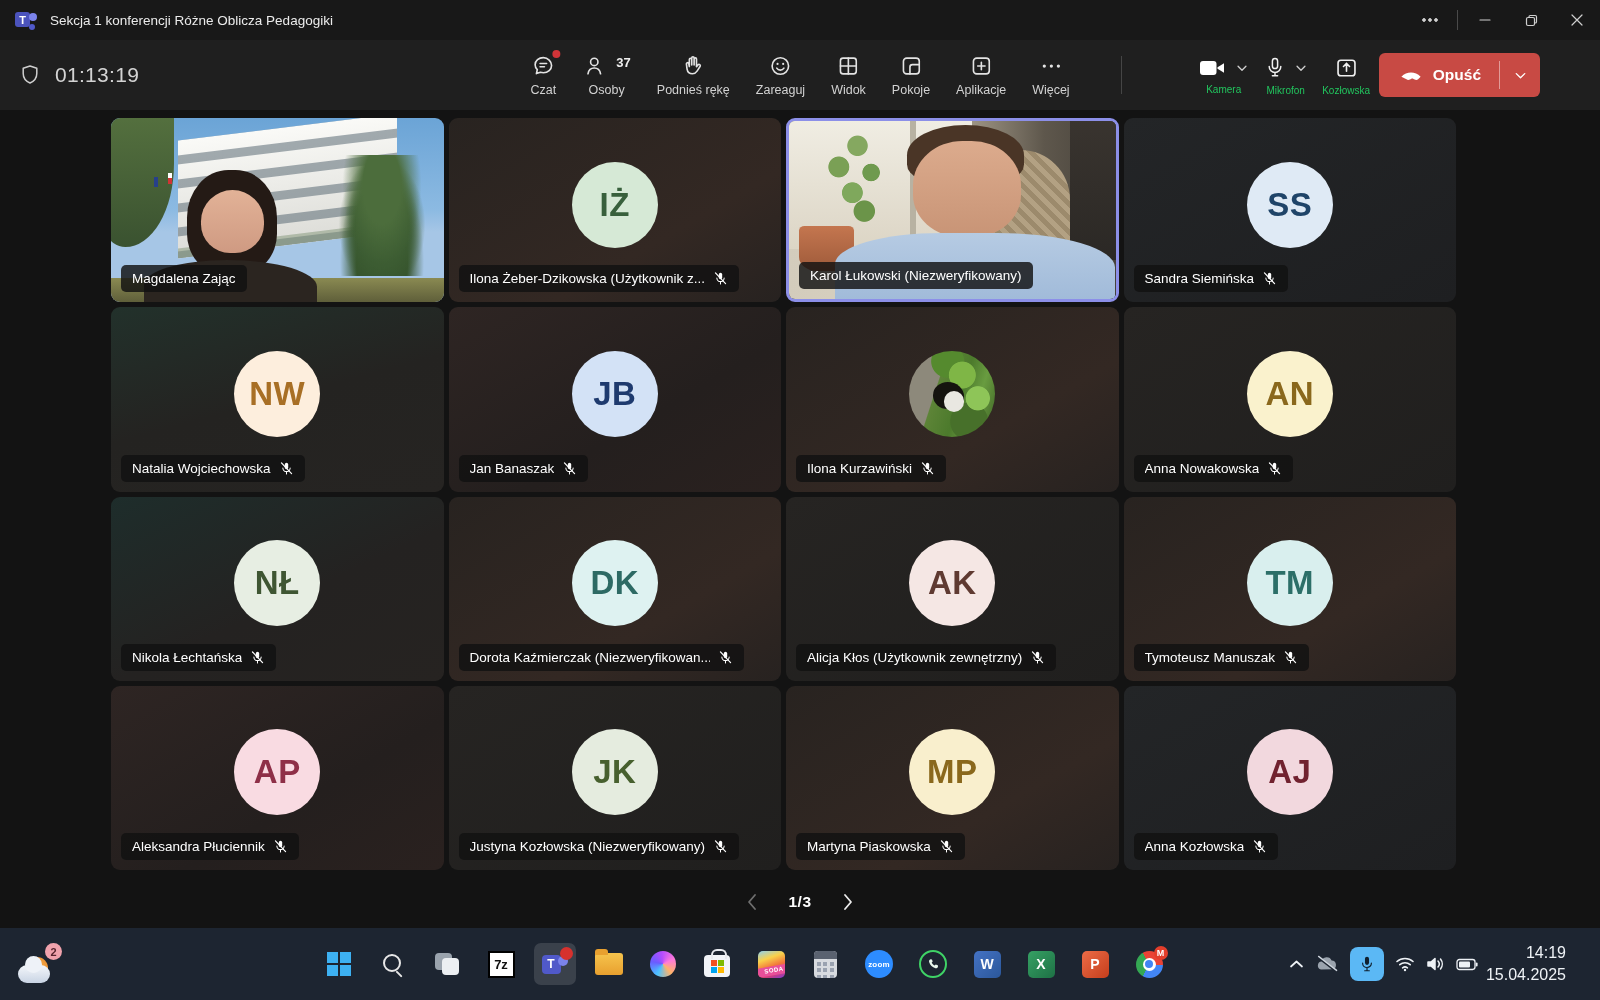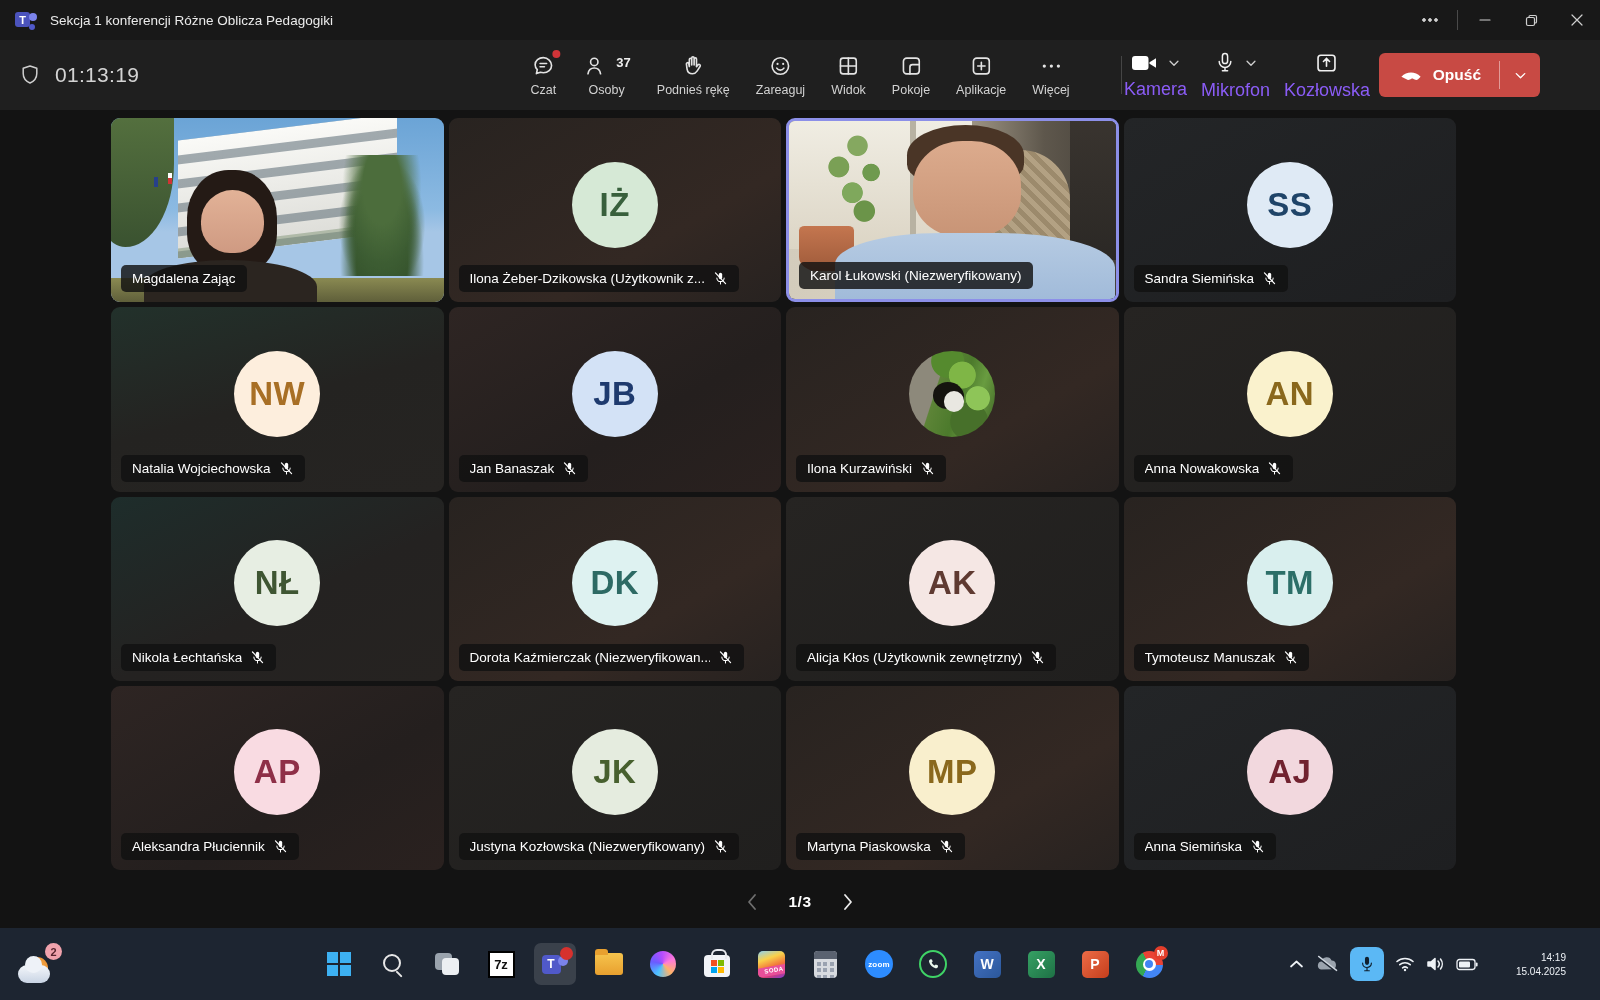--- a/index.html
+++ b/index.html
@@ -32,21 +32,21 @@
   .tbtn .tlabel { font-size:12.5px; color:#d2d2d2; white-space:nowrap; }
   .tbtn svg { stroke:#e3e3e3; fill:none; stroke-width:1.5; stroke-linecap:round; stroke-linejoin:round; }
   .reddot { position:absolute; right:-4px; top:-3px; width:8px; height:8px; border-radius:50%; background:#d13438; }
   .pcount { font-size:13px; font-weight:700; color:#eee; align-self:flex-start; margin-top:2px; }
   .vdiv { position:absolute; right:478px; top:16px; width:1px; height:38px; background:#454545; }
   .tb-devices { position:absolute; right:228px; top:0; height:70px; display:flex; align-items:center; gap:10px; }
   .dbtn { display:flex; flex-direction:column; align-items:center; gap:4px; padding:4px 2px; }
   .dbtn .drow { display:flex; align-items:center; gap:7px; }
   .dbtn svg.main { fill:#fff; stroke:none; }
   .dbtn svg.outline { fill:none; stroke:#f0f0f0; stroke-width:1.5; stroke-linecap:round; }
-  .dbtn .tlabel { font-size:18px; color:#8b5cf6; white-space:nowrap; }
+  .dbtn .tlabel { font-size:10px; color:#22c55e; white-space:nowrap; }
   .chev { color:#cfcfcf; }
   .leave { position:absolute; right:60px; top:55px; transform:translateY(-50%); height:44px; display:flex;
     align-items:stretch; background:#c84a44; border-radius:6px; overflow:hidden; top:13px; transform:none; }
   .leave-main { display:flex; align-items:center; gap:10px; padding:0 18px 0 20px; }
   .leave-label { color:#fff; font-size:15.5px; font-weight:700; }
   .leave-sep { width:1px; background:rgba(255,255,255,.45); margin:8px 0; }
   .leave-chev { display:flex; align-items:center; justify-content:center; width:40px; color:#fff; }
 
   
   .stage { position:absolute; top:110px; left:0; right:0; height:818px; background:#131313; }
@@ -200,21 +200,21 @@
   .chrome:after { content:""; position:absolute; left:9.5px; top:9.5px; width:8px; height:8px; border-radius:50%;
     background:#4285f4; }
   .chrome .badge { position:absolute; right:-5px; top:-5px; width:14px; height:14px; border-radius:50%;
     background:#e33e2b; color:#fff; font-size:9px; font-weight:700; display:flex; align-items:center;
     justify-content:center; z-index:2; }
   .tk-tray { position:absolute; right:122px; top:0; height:72px; display:flex; align-items:center; gap:11px; }
   .trayi { display:flex; align-items:center; justify-content:center; }
   .mic-live { width:34px; height:34px; border-radius:8px; background:#5bb8f5; display:flex; align-items:center;
     justify-content:center; }
   .tk-clock { position:absolute; right:34px; top:50%; transform:translateY(-50%); text-align:right; color:#eef2f6;
-    font-size:10px; line-height:1.35; }
+    font-size:16px; line-height:1.35; }
 
   svg.thin { fill:none; stroke-linecap:round; stroke-linejoin:round; }
 </style>
 </head>
 <body>
 
 <svg width="0" height="0" style="position:absolute">
   <defs>
     <symbol id="ic-micoff" viewBox="0 0 16 16">
       <rect x="6.2" y="1.8" width="3.6" height="7" rx="1.8" fill="currentColor"></rect>
@@ -598,21 +598,21 @@
               <use href="#ic-micoff"></use>
             </svg>
         </div>
       </div>
 
       <div class="tile tint-slate">
         <div class="avatar" style="background: rgb(242, 216, 222); color: rgb(113, 34, 47);">
             <span>AJ</span>
           </div>
         <div class="nlabel">
-          <span class="nm">Anna Siemińska</span>
+          <span class="nm">Anna Kozłowska</span>
           <svg class="micoff">
               <use href="#ic-micoff"></use>
             </svg>
         </div>
       </div>
 
     </div>
 
     <div class="pager">
       <div class="pgbtn pg-prev">

